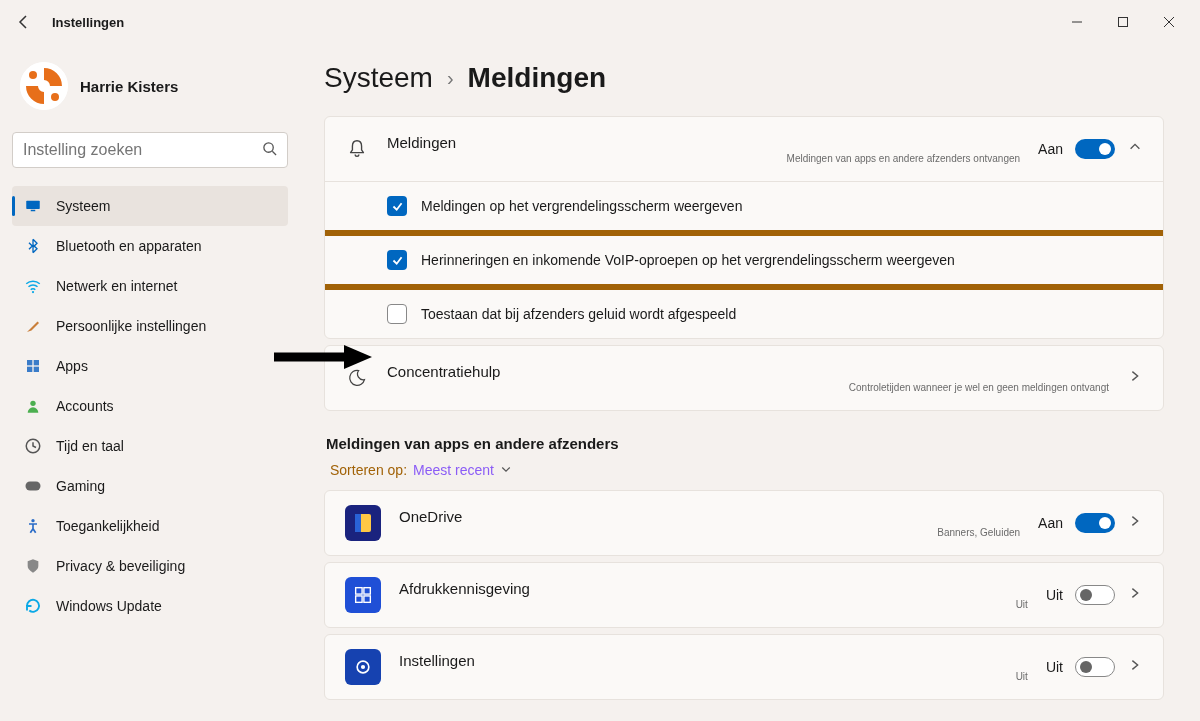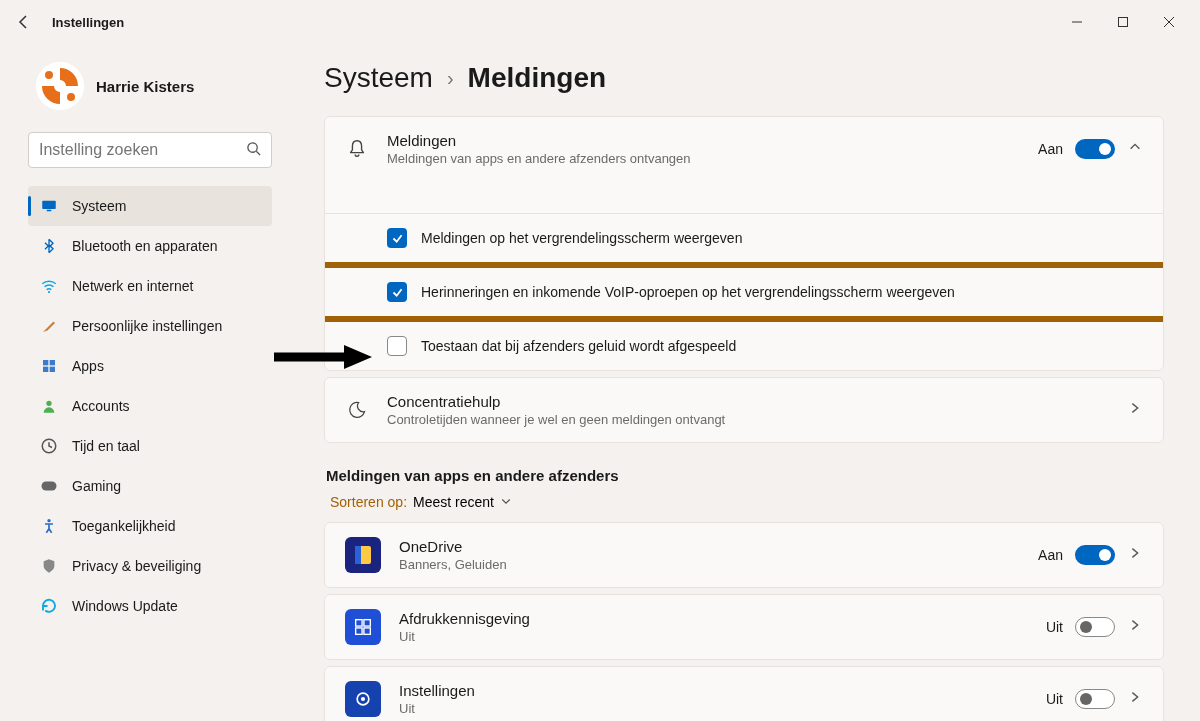--- a/index.html
+++ b/index.html
@@ -6,21 +6,21 @@
 body { background: #f5f1ee; color: #1a1a1a; width: 1200px; height: 721px; overflow: hidden; }
 
 .titlebar { display: flex; align-items: center; height: 44px; padding: 0 8px; }
 .titlebar .back { width: 32px; height: 32px; display: flex; align-items: center; justify-content: center; cursor: pointer; border-radius: 4px; }
 .titlebar .app-title { font-size: 13px; margin-left: 12px; font-weight: 600; }
 .titlebar .spacer { flex: 1; }
 .titlebar .win-btn { width: 46px; height: 32px; display: flex; align-items: center; justify-content: center; cursor: pointer; }
 
 .shell { display: flex; height: calc(721px - 44px); }
 
-.sidebar { width: 300px; padding: 0 28px; }
+.sidebar { width: 300px; padding: 0 12px; }
 .profile { display: flex; align-items: center; gap: 12px; padding: 18px 8px 22px; }
 .avatar { width: 48px; height: 48px; border-radius: 50%; background: #fff; position: relative; overflow: hidden; }
 .avatar svg { width: 48px; height: 48px; }
 .profile-name { font-size: 15px; font-weight: 600; }
 
 .searchbox { display: flex; align-items: center; background: #fff; border: 1px solid #d2cdc8; border-radius: 4px; height: 36px; padding: 0 10px; }
 .searchbox input { flex: 1; border: none; outline: none; font-size: 16px; background: transparent; }
 .searchbox .s-icon { color: #555; }
 
 .nav { margin-top: 18px; }
@@ -33,48 +33,48 @@
 .breadcrumb { display: flex; align-items: center; gap: 14px; font-size: 28px; margin-bottom: 22px; }
 .breadcrumb .bc-parent { font-weight: 400; cursor: pointer; }
 .breadcrumb .bc-sep { font-size: 20px; color: #777; }
 .breadcrumb .bc-current { font-weight: 700; }
 
 .card { background: #fbf9f7; border: 1px solid #e7e2dd; border-radius: 6px; margin-bottom: 6px; }
 .card-row { display: flex; align-items: center; padding: 14px 20px; min-height: 64px; gap: 18px; }
 .card-icon { width: 24px; display: flex; justify-content: center; color: #444; }
 .card-texts { flex: 1; }
 .card-title { font-size: 15px; font-weight: 400; }
-.card-sub { font-size: 13px; color: #6b6b6b; margin-top: 2px; }
+.card-sub { font-size: 10px; color: #6b6b6b; margin-top: 2px; text-align: right; }
 .card-trail { display: flex; align-items: center; gap: 12px; }
 .state-label { font-size: 14px; }
 
 .toggle { width: 40px; height: 20px; border-radius: 10px; position: relative; cursor: pointer; }
 .toggle.on { background: #0067c0; }
 .toggle.off { background: #fff; border: 1px solid #888; }
 .toggle .knob { position: absolute; width: 12px; height: 12px; border-radius: 50%; top: 4px; }
 .toggle.on .knob { background: #fff; right: 4px; }
 .toggle.off .knob { background: #666; left: 4px; top: 3px; }
 
 .chev { color: #555; cursor: pointer; width: 16px; text-align: center; }
 
-.sub-rows { border-top: 1px solid #e7e2dd; margin-top: 32px; }
+.sub-rows { border-top: 1px solid #e7e2dd; }
 .sub-row { display: flex; align-items: center; padding: 14px 20px 14px 62px; gap: 14px; border-top: 6px solid #a16207; }
 .sub-row:first-child { border-top: none; }
 .sub-row .lbl { font-size: 14px; }
 
 .checkbox { width: 20px; height: 20px; border-radius: 4px; display: flex; align-items: center; justify-content: center; flex-shrink: 0; cursor: pointer; }
 .checkbox.checked { background: #0067c0; color: #fff; }
 .checkbox.unchecked { background: #fff; border: 1.5px solid #888; }
 
 .arrow-annot { position: absolute; left: 272px; top: 342px; pointer-events: none; }
 
 .section-heading { font-size: 15px; font-weight: 700; margin: 24px 0 10px 2px; }
 .sort-row { display: flex; align-items: center; gap: 6px; font-size: 14px; margin: 0 0 12px 6px; cursor: pointer; }
 .sort-label { color: #a16207; }
-.sort-value { color: #000000; }
+.sort-value { color: #8b5cf6; }
 
 .app-icon { width: 36px; height: 36px; border-radius: 6px; display: flex; align-items: center; justify-content: center; flex-shrink: 0; }
 .app-icon.onedrive { background: #1a237e; }
 .app-icon.print { background: #1f4fd6; }
 .app-icon.settings { background: #1642b0; }
 </style>
 </head>
 <body>
 
 <div class="titlebar">

